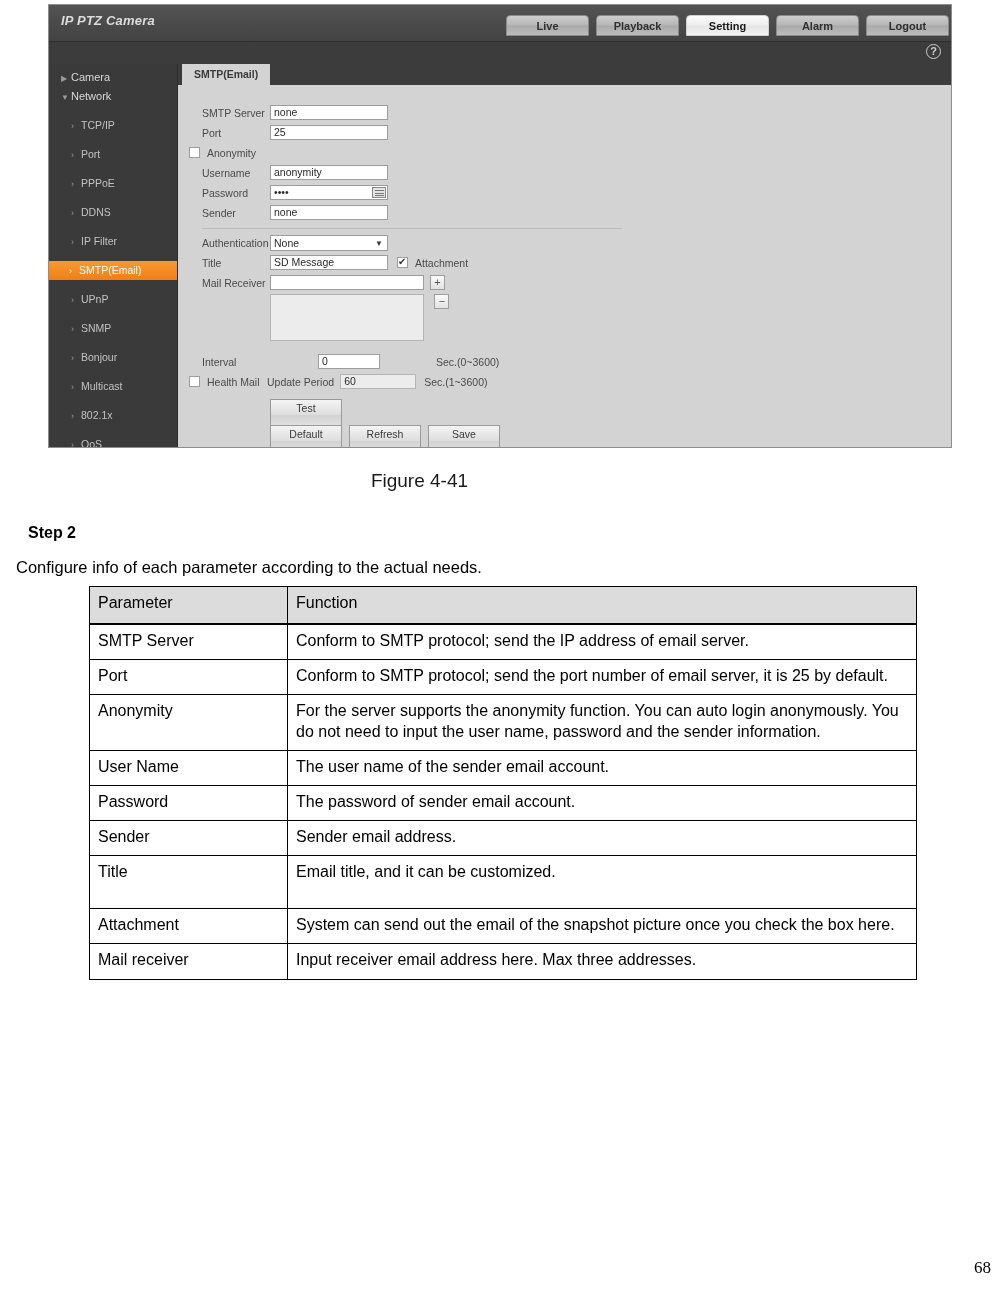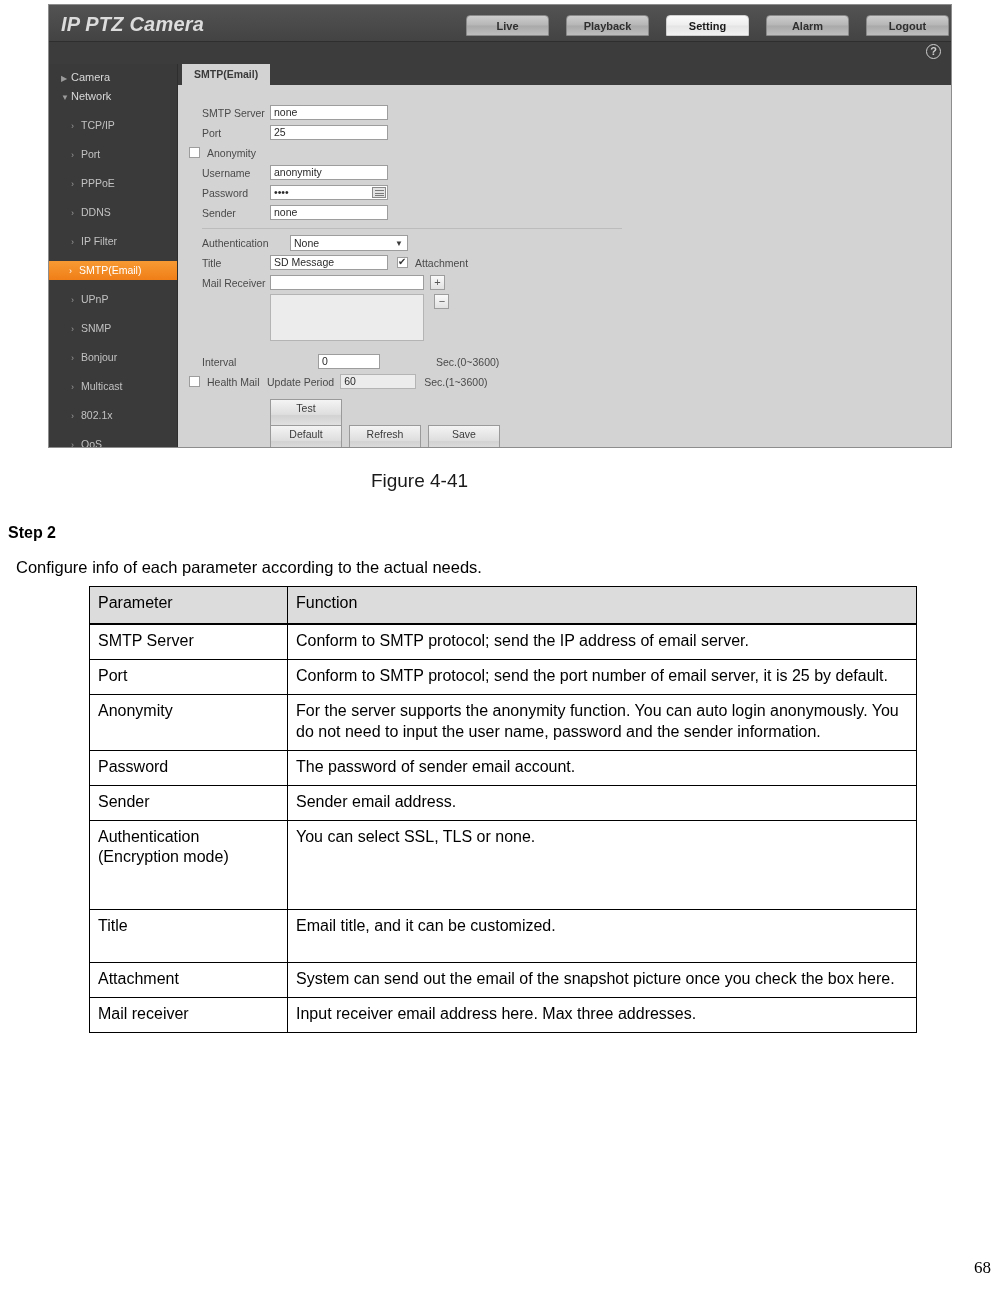--- a/index.html
+++ b/index.html
@@ -33,33 +33,33 @@
   .ui-header {
     position: relative;
     height: 36px;
     background: linear-gradient(180deg, #535353 0%, #4a4a4a 55%, #434343 100%);
     border-bottom: 1px solid #2e2e2e;
   }
   .ui-logo {
     position: absolute;
     left: 12px;
     top: 8px;
-    font-size: 20px;
+    font-size: 13px;
     font-weight: bold;
     font-style: italic;
     color: #dcdcdc;
     letter-spacing: 0.2px;
     white-space: nowrap;
   }
   .ui-navtabs {
     position: absolute;
     right: 2px;
     top: 10px;
     display: flex;
-    gap: 17px;
+    gap: 7px;
   }
   .ui-navtab {
     width: 83px;
     height: 21px;
     line-height: 21px;
     text-align: center;
     font-size: 11px;
     font-weight: bold;
     color: #2f2f2f;
     background: linear-gradient(180deg, #cdcdcd 0%, #b6b6b6 48%, #a9a9a9 52%, #bdbdbd 100%);
@@ -340,21 +340,21 @@
     position: absolute;
     left: 0;
     top: 470px;
     width: 839px;
     text-align: center;
     font-size: 19px;
     color: #1a1a1a;
   }
   .step-head {
     position: absolute;
-    left: 8px;
+    left: 28px;
     top: 524px;
     font-size: 16px;
     font-weight: bold;
     color: #000;
   }
   .step-text {
     position: absolute;
     left: 16px;
     top: 558px;
     font-size: 16.5px;
@@ -473,21 +473,21 @@
           </span>
         </div>
 
         <div class="frow" style="left:0; top:120px;">
           <span class="flabel">Sender</span>
           <span class="inp w120">none</span>
         </div>
 
         <div class="divider" style="top:143px;"></div>
 
-        <div class="frow" style="left:0; top:150px;gap:20px;">
+        <div class="frow" style="left:0; top:150px;">
           <span class="flabel">Authentication</span>
           <span class="sel"><span>None</span><span class="caret">▼</span></span>
         </div>
 
         <div class="frow" style="left:0; top:170px;">
           <span class="flabel">Title</span>
           <span class="inp w120">SD Message</span>
           <span class="cbox checked" style="margin-left:9px;"></span>
           <span class="cb-label">Attachment</span>
         </div>
@@ -554,32 +554,32 @@
     </tr>
     <tr>
       <td>Port</td>
       <td>Conform to SMTP protocol; send the port number of email server, it is 25 by default.</td>
     </tr>
     <tr>
       <td>Anonymity</td>
       <td>For the server supports the anonymity function. You can auto login anonymously. You do not need to input the user name, password and the sender information.</td>
     </tr>
     <tr>
+      <td>User Name</td>
+      <td>The user name of the sender email account.</td>
+    </tr>
+    <tr>
       <td>Password</td>
       <td>The password of sender email account.</td>
     </tr>
     <tr>
       <td>Sender</td>
       <td>Sender email address.</td>
     </tr>
     <tr>
-      <td style="height:74px;">Authentication (Encryption mode)</td>
-      <td>You can select SSL, TLS or none.</td>
-    </tr>
-    <tr>
       <td style="height:38px;">Title</td>
       <td>Email title, and it can be customized.</td>
     </tr>
     <tr>
       <td>Attachment</td>
       <td>System can send out the email of the snapshot picture once you check the box here.</td>
     </tr>
     <tr>
       <td>Mail receiver</td>
       <td>Input receiver email address here. Max three addresses.</td>

